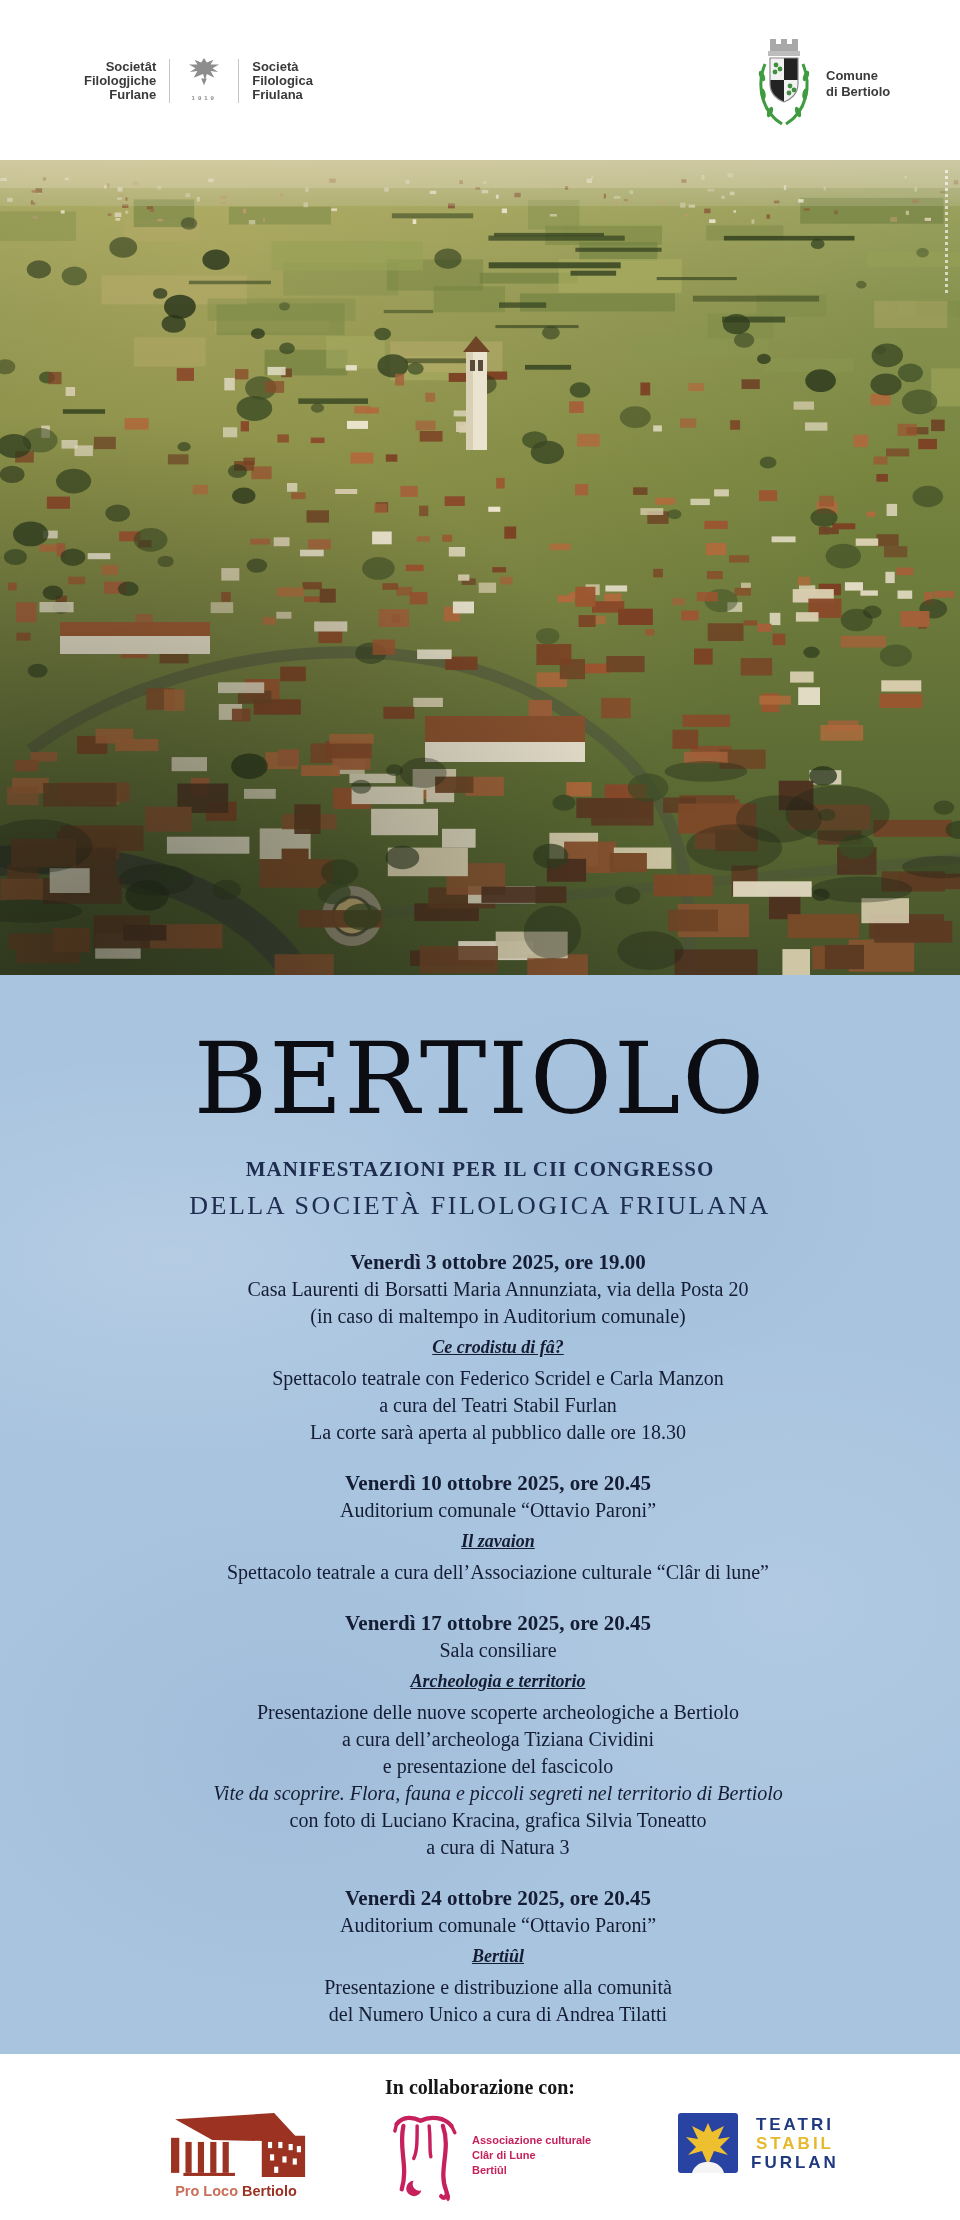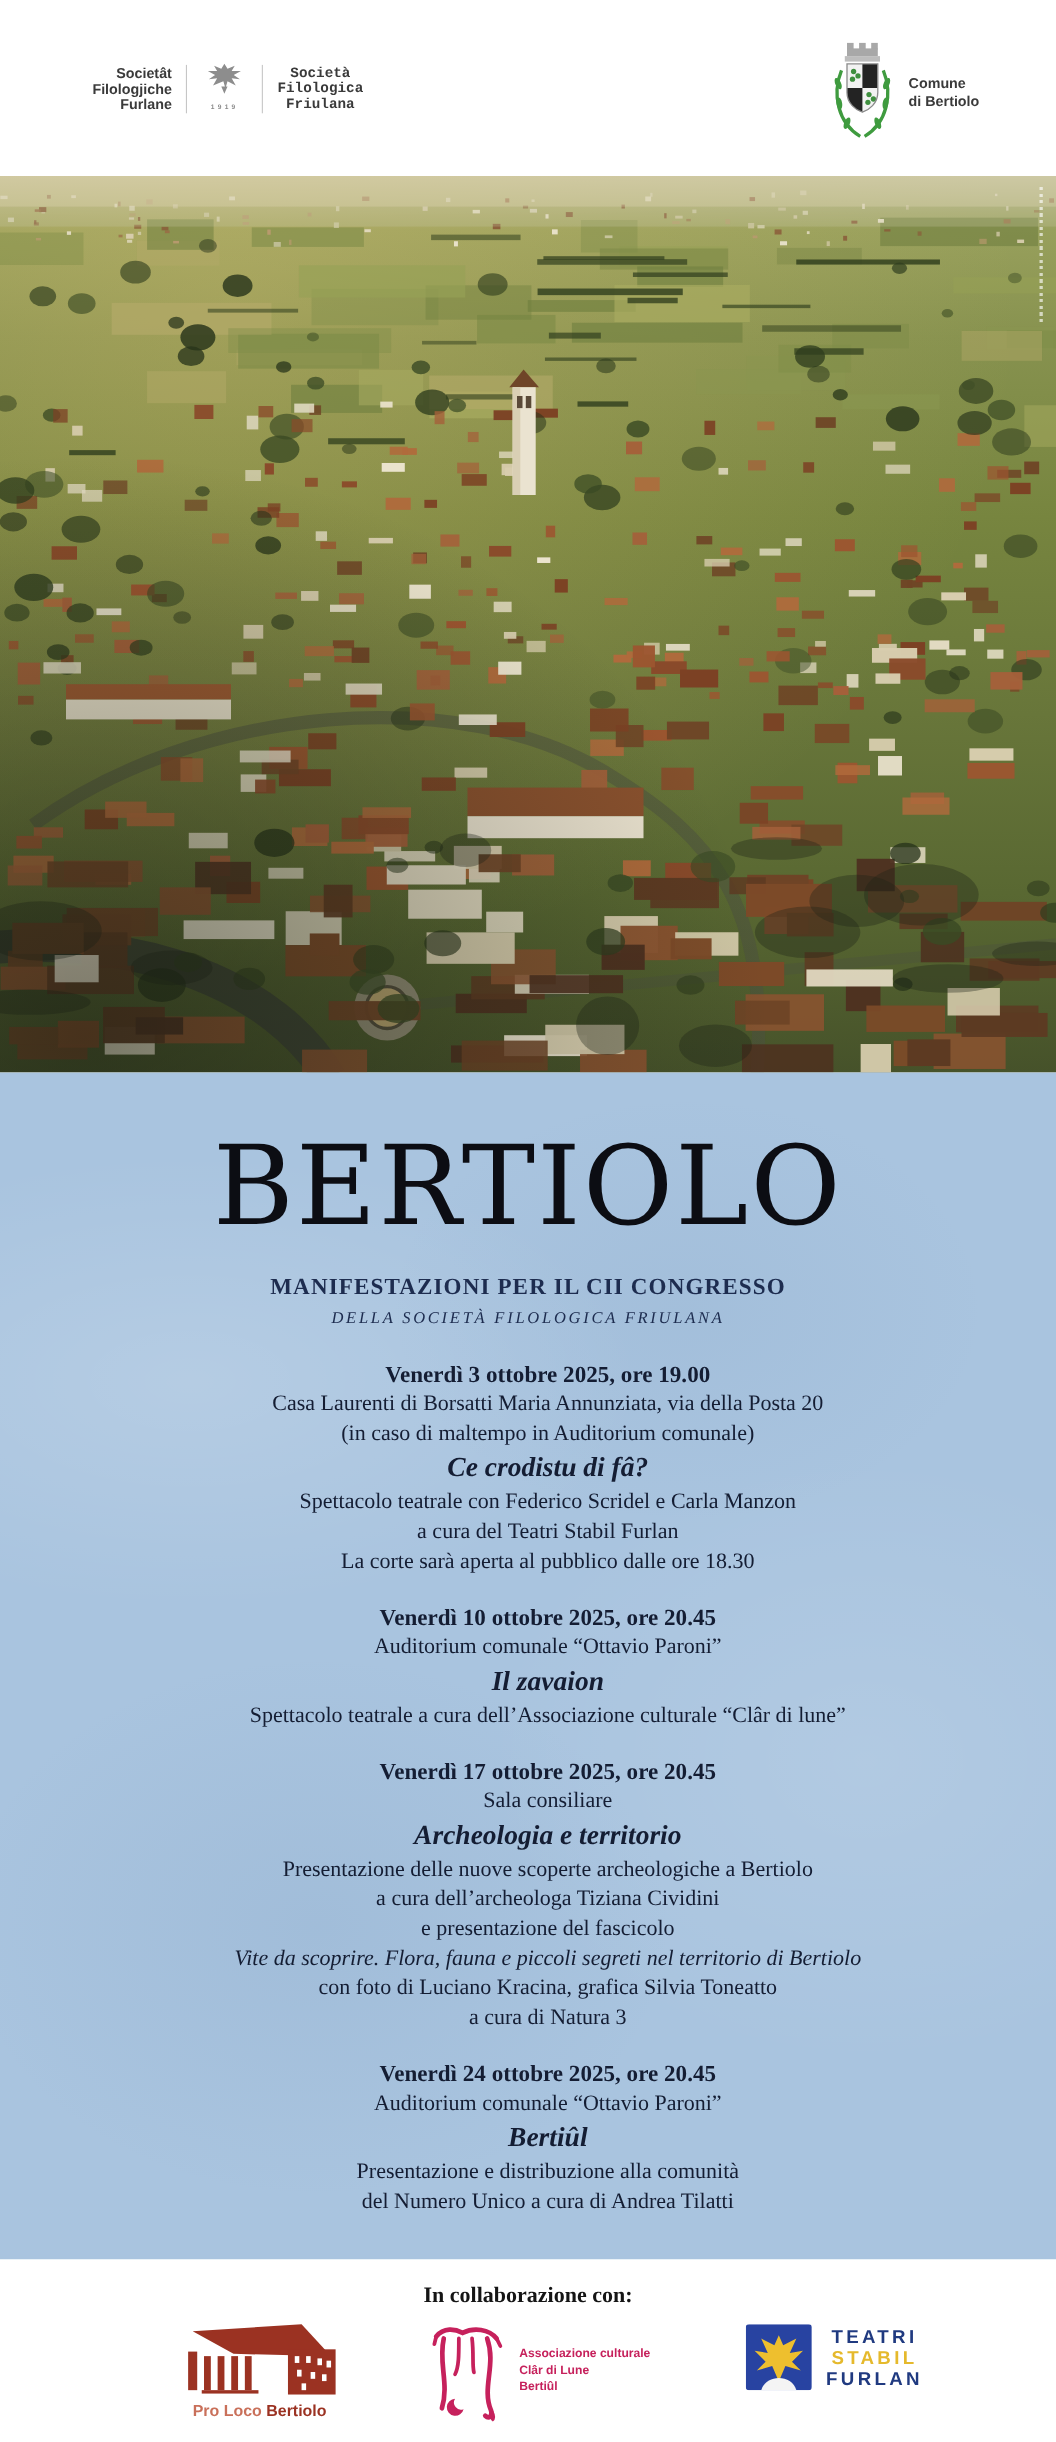--- a/index.html
+++ b/index.html
@@ -5,21 +5,21 @@
   html,body{margin:0;padding:0;background:#ffffff;}
   body{width:960px;height:2220px;position:relative;font-family:"Liberation Serif","DejaVu Serif",serif;overflow:hidden;}
   .page{position:absolute;inset:0;width:960px;height:2220px;overflow:hidden;background:#ffffff;}
 
   
   .header{position:absolute;top:0;left:0;width:960px;height:160px;background:#ffffff;}
   .sff{position:absolute;left:84px;top:56px;display:flex;align-items:center;gap:13px;
        font-family:"Liberation Sans","DejaVu Sans",sans-serif;color:#3a3a3a;font-weight:bold;font-size:13px;line-height:14px;}
   .sff-col span{display:block;}
   .sff-col.rt{text-align:right;}
-  .sff-col.lt{text-align:center;font-family:Liberation Mono, monospace;}
+  .sff-col.lt{text-align:left;}
   .sff-div{width:1px;height:44px;background:#c6c6c6;}
   .sff-eagle-wrap{display:flex;flex-direction:column;align-items:center;width:42px;}
   .sff-year{font-size:6px;letter-spacing:3px;color:#8a8a8a;margin-top:3px;font-weight:bold;}
   .comune{position:absolute;left:756px;top:34px;display:flex;gap:14px;
           font-family:"Liberation Sans","DejaVu Sans",sans-serif;color:#3a3a3a;font-weight:bold;font-size:13px;line-height:16px;}
   .comune-text{margin-top:34px;}
   .comune-text span{display:block;}
 
   
   .photo{position:absolute;top:160px;left:0;width:960px;height:815px;background:#6b7340;overflow:hidden;}
@@ -31,26 +31,26 @@
     background:
       radial-gradient(640px 320px at 18% 26%, rgba(255,255,255,.14), transparent 65%),
       radial-gradient(540px 430px at 82% 58%, rgba(255,255,255,.10), transparent 65%),
       radial-gradient(500px 380px at 30% 72%, rgba(90,125,165,.10), transparent 65%),
       radial-gradient(420px 300px at 65% 20%, rgba(90,125,165,.08), transparent 65%),
       #a9c4df;
     border-bottom:3px solid #ddeef5;}
   .title{margin:0 auto;padding-top:48px;font-size:100px;line-height:112px;letter-spacing:2px;color:#0c0d13;
          font-family:"DejaVu Serif","Liberation Serif",serif;font-weight:500;}
   .sub1{margin-top:22px;font-weight:bold;font-size:21px;letter-spacing:1px;color:#1d2c4f;}
-  .sub2{margin-top:9px;font-size:15px;letter-spacing:2.5px;color:#1d2c4f;font-style:italic;}
+  .sub2{margin-top:9px;font-size:26px;letter-spacing:2.5px;color:#1d2c4f;}
   .events{margin-top:28px;font-size:20px;line-height:27px;color:#141d33;}
   .event{margin-top:24px;margin-left:36px;}
   .event:first-child{margin-top:0;}
   .ln-date{font-weight:bold;font-size:21px;}
-  .ln-title{font-weight:bold;font-style:italic;font-size:25px;padding:4px 0;}
+  .ln-title{font-weight:bold;font-style:italic;font-size:18px;padding:4px 0;text-decoration:underline;}
   .ln-idetail{font-style:italic;}
 
   
   .footer{position:absolute;top:2054px;left:0;width:960px;height:190px;background:#ffffff;text-align:center;}
   .collab{padding-top:22px;font-size:20px;font-weight:bold;color:#151515;}
   .logos{position:relative;height:108px;margin-top:12px;font-family:"Liberation Sans","DejaVu Sans",sans-serif;}
   .proloco{position:absolute;left:148px;top:0;width:176px;}
   .pl-caption{margin-top:2px;font-size:14.5px;font-weight:bold;}
   .pl-light{color:#c9705a;}
   .pl-bold{color:#9b3222;}

